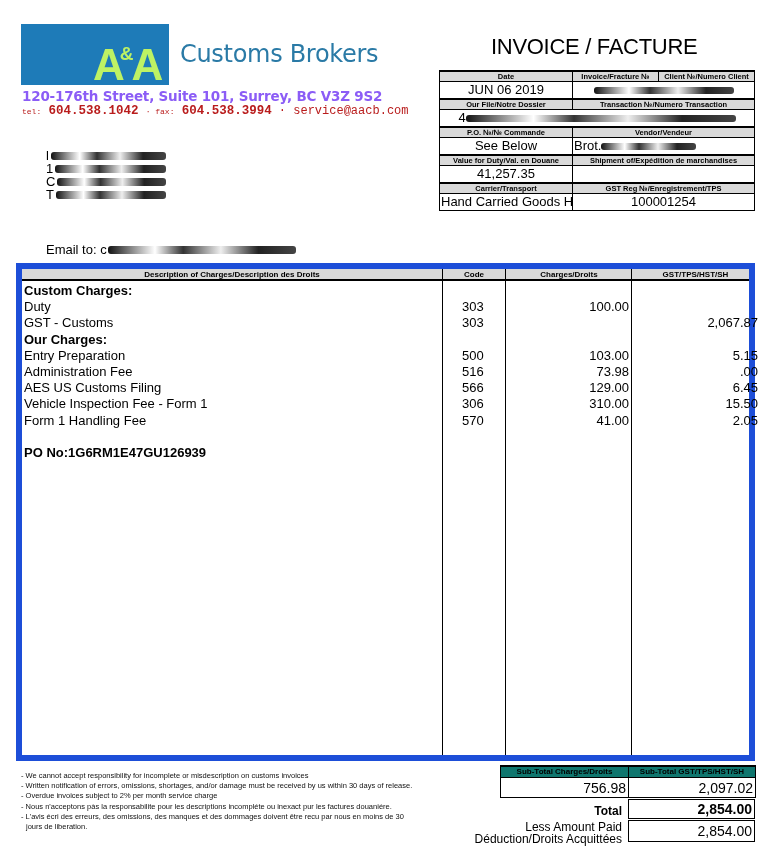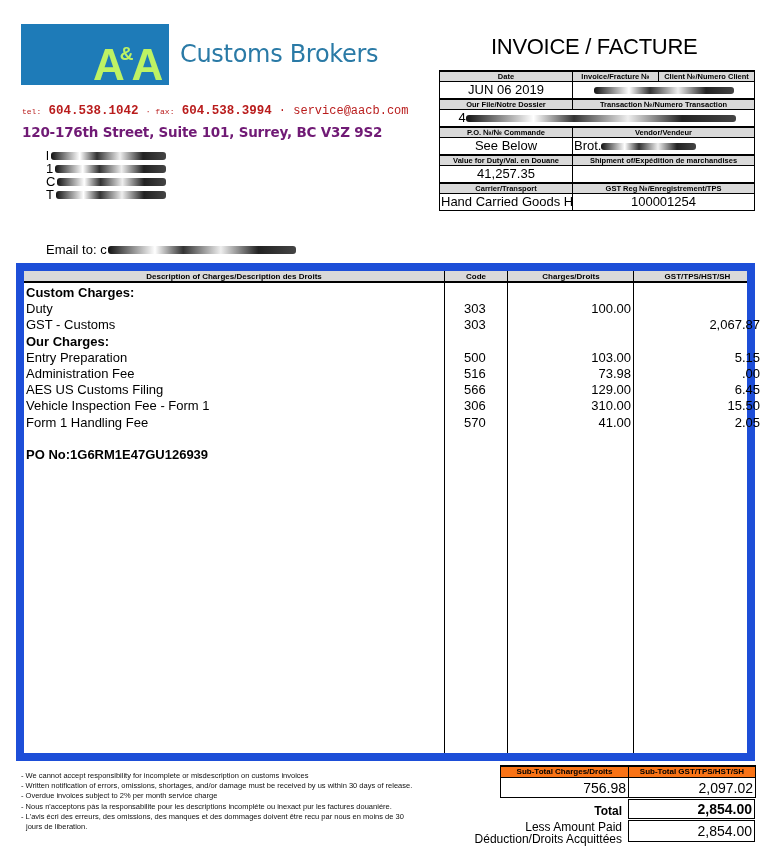--- a/index.html
+++ b/index.html
@@ -3,57 +3,57 @@
   <meta charset="utf-8">
   <style>
     * { margin: 0; padding: 0; box-sizing: border-box; }
     html, body { width: 768px; height: 846px; overflow: hidden; background: #ffffff; }
     body { position: relative; font-family: "Liberation Sans", sans-serif; color: #000; }
 
     .logo-box { position: absolute; left: 21px; top: 24px; width: 148px; height: 61px; background: #1e7bb8; }
     .logo-mark { position: absolute; left: 72px; top: 6px; color: #bef264; font-family: "Liberation Sans", sans-serif; font-weight: bold; font-size: 44px; letter-spacing: -4px; line-height: 48px; }
     .logo-mark .amp { font-size: 19px; vertical-align: 20px; letter-spacing: -1px; margin: 0 -1px; }
     .company-name { position: absolute; left: 180px; top: 40px; font-size: 24px; color: #2a7aa6; font-family: "DejaVu Sans", sans-serif; font-weight: normal; letter-spacing: -0.3px; }
-    .address { position: absolute; left: 22px; top: 88px; font-size: 13.5px; color: #701a75; font-family: "DejaVu Sans", sans-serif; font-weight: bold; letter-spacing: -0.2px; margin-top: 36px; }
+    .address { position: absolute; left: 22px; top: 88px; font-size: 13.5px; color: #8b5cf6; font-family: "DejaVu Sans", sans-serif; font-weight: bold; letter-spacing: -0.2px; }
     .contact { position: absolute; left: 22px; top: 104px; font-size: 12px; color: #b91c1c; font-family: Liberation Mono, monospace; white-space: nowrap; }
     .contact .lbl { font-size: 8px; font-weight: normal; }
     .contact .num { font-weight: bold; font-size: 12.5px; }
 
     .invoice-title { position: absolute; left: 491px; top: 34px; font-size: 22px; font-weight: normal; color: #000000; letter-spacing: -0.3px; }
 
     .info-table { position: absolute; left: 439px; top: 70px; width: 315px; border: 1px solid #000; border-collapse: collapse; table-layout: fixed; }
     .info-table td { border: 1px solid #000; padding: 0; vertical-align: middle; overflow: hidden; white-space: nowrap; }
     .info-table td.h { background: #d9d9d9; font-size: 7.5px; font-weight: bold; text-align: center; height: 10px; line-height: 9px; border-top: 2px solid #000; }
     .info-table td.v { font-size: 13px; height: 17px; line-height: 16px; text-align: center; }
     .info-table td.v.left { text-align: left; padding-left: 1px; }
 
     .redact { display: inline-block; height: 7px; vertical-align: middle; background: linear-gradient(90deg, #111 0%, #fff 25%, #333 40%, #eee 60%, #222 80%, #444 100%); border-radius: 3px; }
 
     .addr-block { position: absolute; left: 46px; top: 149px; width: 120px; }
     .addr-line { height: 13px; font-size: 13px; line-height: 13px; display: flex; align-items: center; }
     .addr-line .redact { flex: 1; margin-left: 2px; height: 8px; }
     .email-to { position: absolute; left: 46px; top: 242px; font-size: 13px; display: flex; align-items: center; width: 250px; }
     .email-to .redact { flex: 1; height: 8px; margin-left: 1px; }
 
-    .charges { position: absolute; left: 16px; top: 263px; width: 739px; height: 498px; border: 8px solid #1d4ed8; }
+    .charges { position: absolute; left: 16px; top: 263px; width: 739px; height: 498px; border: 6px solid #1d4ed8; }
     .charges .col { position: absolute; top: 0; bottom: 0; border-left: 1px solid #000; }
     .charges .hdr { position: absolute; left: 0; right: 0; top: 0; height: 12px; background: #d9d9d9; border-bottom: 2px solid #000; }
     .charges .hcell { position: absolute; top: 0; height: 11px; font-size: 8px; font-weight: bold; text-align: center; line-height: 11px; }
     .row { position: absolute; left: 0; right: 0; height: 16px; font-size: 13px; line-height: 16px; }
     .row .desc { position: absolute; left: 2px; }
     .row .desc.bold { font-weight: bold; }
     .row .code { position: absolute; left: 440px; }
     .row .chg { position: absolute; left: 483px; width: 124px; text-align: right; }
     .row .gst { position: absolute; left: 610px; width: 126px; text-align: right; }
 
     .notes { position: absolute; left: 21px; top: 771px; font-size: 7.5px; line-height: 10.2px; color: #111; width: 470px; }
 
     .sub-table { position: absolute; left: 500px; top: 765px; width: 255px; border-collapse: collapse; table-layout: fixed; }
     .sub-table td { border: 1px solid #000; padding: 0 2px; overflow: hidden; white-space: nowrap; }
-    .sub-table td.h { background: #f97316; font-size: 8px; font-weight: bold; text-align: center; height: 11px; line-height: 10px; border-top: 2px solid #000; }
+    .sub-table td.h { background: #0f766e; font-size: 8px; font-weight: bold; text-align: center; height: 11px; line-height: 10px; border-top: 2px solid #000; }
     .sub-table td.v { font-size: 14px; text-align: right; height: 20px; }
 
     .total-label { position: absolute; left: 540px; top: 804px; width: 82px; text-align: right; font-size: 12px; font-weight: bold; }
     .total-value { position: absolute; left: 628px; top: 799px; width: 127px; height: 20px; border: 1px solid #000; font-size: 14px; font-weight: bold; text-align: right; padding-right: 2px; line-height: 18px; }
     .paid-label { position: absolute; left: 470px; top: 821px; width: 152px; text-align: right; font-size: 12px; line-height: 12px; }
     .paid-value { position: absolute; left: 628px; top: 820px; width: 127px; height: 22px; border: 1px solid #000; font-size: 14px; text-align: right; padding-right: 2px; line-height: 20px; }
   </style>
 </head>
 <body>
 

